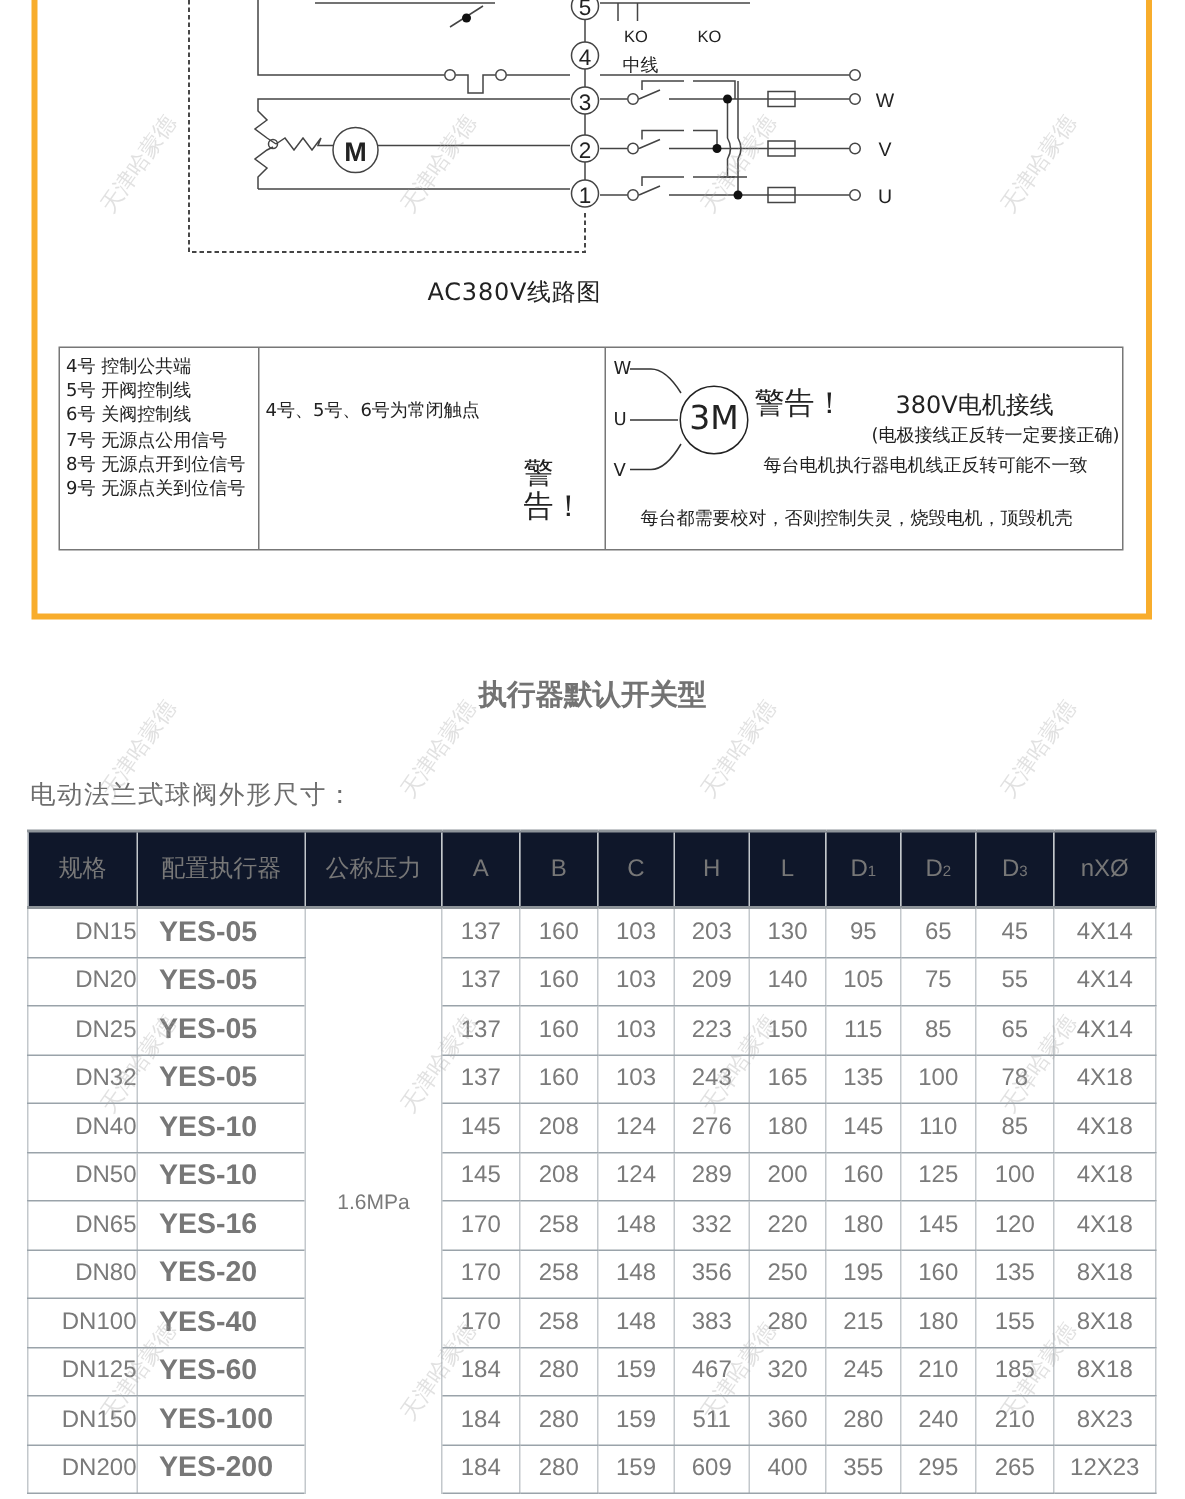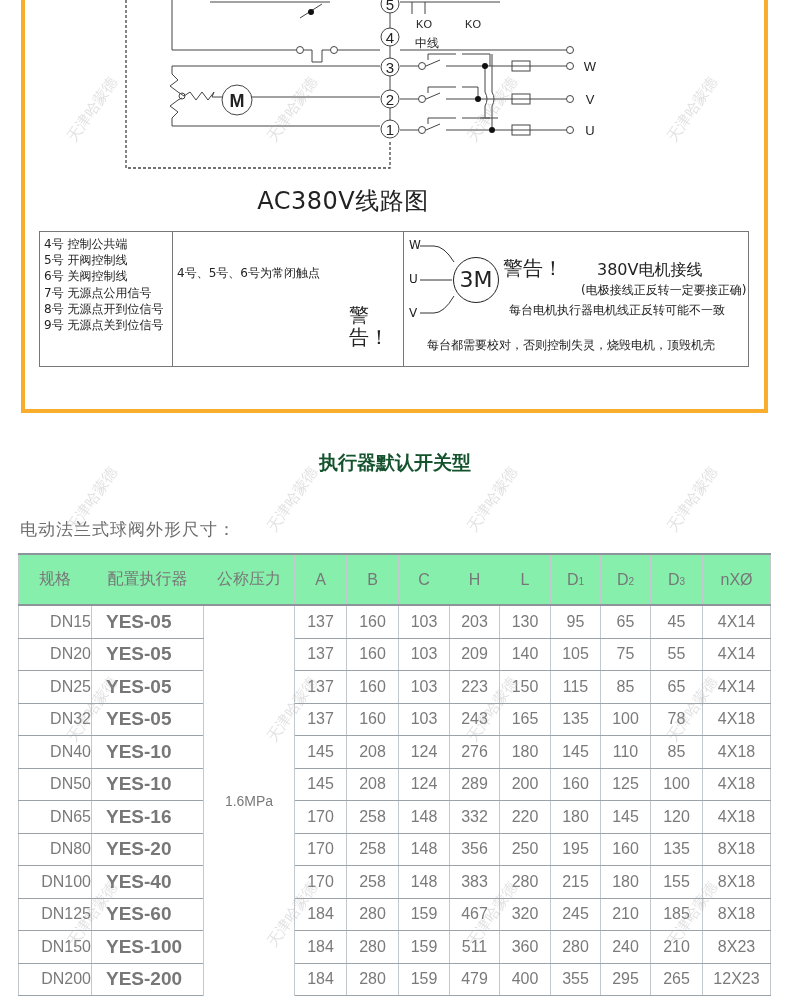--- a/index.html
+++ b/index.html
@@ -5,21 +5,21 @@
   html, body { margin:0; padding:0; background:#ffffff; }
   body { width:790px; height:999px; position:relative; overflow:hidden;
          font-family:"DejaVu Sans", "Liberation Sans", sans-serif; color:#222; }
 
   .frame { position:absolute; left:21px; top:-10px; width:739px; height:415px;
            border:4px solid #f8ad2c; box-sizing:content-box; }
 
   
   .diagram { position:absolute; left:0; top:0; width:790px; height:180px; }
   .diagram-title { position:absolute; left:0; width:686px; top:185px; text-align:center;
-                   font-size:24px; letter-spacing:0.5px; color:#222; }
+                   font-size:16px; letter-spacing:0.5px; color:#222; }
 
   
   .legend { position:absolute; left:39px; top:231px; width:710px; height:136px;
             border:1px solid #777; display:flex; box-sizing:border-box; }
   .legend .col { border-right:1px solid #777; box-sizing:border-box; position:relative; }
   .legend .col:last-child { border-right:none; }
   .col1 { width:133px; padding:4px 0 0 4px; font-size:12px; line-height:16.2px; }
   .col2 { width:231px; padding:30px 0 0 4px; font-size:12px; line-height:22px; }
   .col3 { flex:1; font-size:12px; }
   .c2-warn { position:absolute; left:176px; top:72px; font-size:20px; }
@@ -28,30 +28,30 @@
   .motor3m { position:absolute; left:49px; top:25px; width:44px; height:44px;
              border:1.5px solid #222; border-radius:50%; text-align:center;
              line-height:44px; font-size:22px; }
   .c3-warn { position:absolute; left:99px; top:23px; font-size:20px; }
   .c3-t1 { position:absolute; left:193px; top:28px; font-size:16px; }
   .c3-t2 { position:absolute; left:177px; top:50px; font-size:12px; }
   .c3-t3 { position:absolute; left:105px; top:70px; font-size:12px; }
   .c3-t4 { position:absolute; left:23px; top:105px; font-size:12px; }
 
   .section-title { position:absolute; left:0; width:790px; top:450px; text-align:center;
-                   font-size:19px; font-weight:bold; color:#14532d; }
+                   font-size:19px; font-weight:bold; color:#737373; }
 
   .subtitle { position:absolute; left:20px; top:518px; font-size:17px; font-weight:normal;
               color:#6e6e6e; letter-spacing:1px; }
 
   
   table.dims { position:absolute; left:18px; top:553px; border-collapse:collapse;
                table-layout:fixed; width:752px; color:#7a7a7a;
                font-family:"Liberation Sans", sans-serif; }
-  table.dims th { background:#86efac; height:47px; font-weight:normal; font-size:16px;
+  table.dims th { background:#0f172a; height:47px; font-weight:normal; font-size:16px;
                   color:#777; border:1px solid #c3c8cc; border-top:2px solid #8e9499;
                   border-bottom:2px solid #8e9499; }
   table.dims td { height:31.5px; font-size:16px; text-align:center; border:1px solid #c3c8cc;
                   border-bottom:1.5px solid #9aa3aa; padding:0; }
   table.dims td.spec { text-align:right; padding-left:6px; }
   table.dims td.actuator { font-weight:bold; font-size:19px; text-align:left; padding-left:14px; color:#777; }
   table.dims td.pressure { font-size:14px; vertical-align:middle; border-bottom:none; }
   .sub { font-size:10px; }
 
   .wm { position:absolute; color:rgba(170,170,170,0.35); font-size:15px;
@@ -353,21 +353,21 @@
         <td>240</td>
         <td>210</td>
         <td>8X23</td>
       </tr>
       <tr>
         <td class="spec">DN200</td>
         <td class="actuator">YES-200</td>
         <td>184</td>
         <td>280</td>
         <td>159</td>
-        <td>479</td>
+        <td>609</td>
         <td>400</td>
         <td>355</td>
         <td>295</td>
         <td>265</td>
         <td>12X23</td>
       </tr>
     </tbody>
 </table>
 
 <div class="wm" style="left:55px;top:100px">天津哈蒙德</div>

